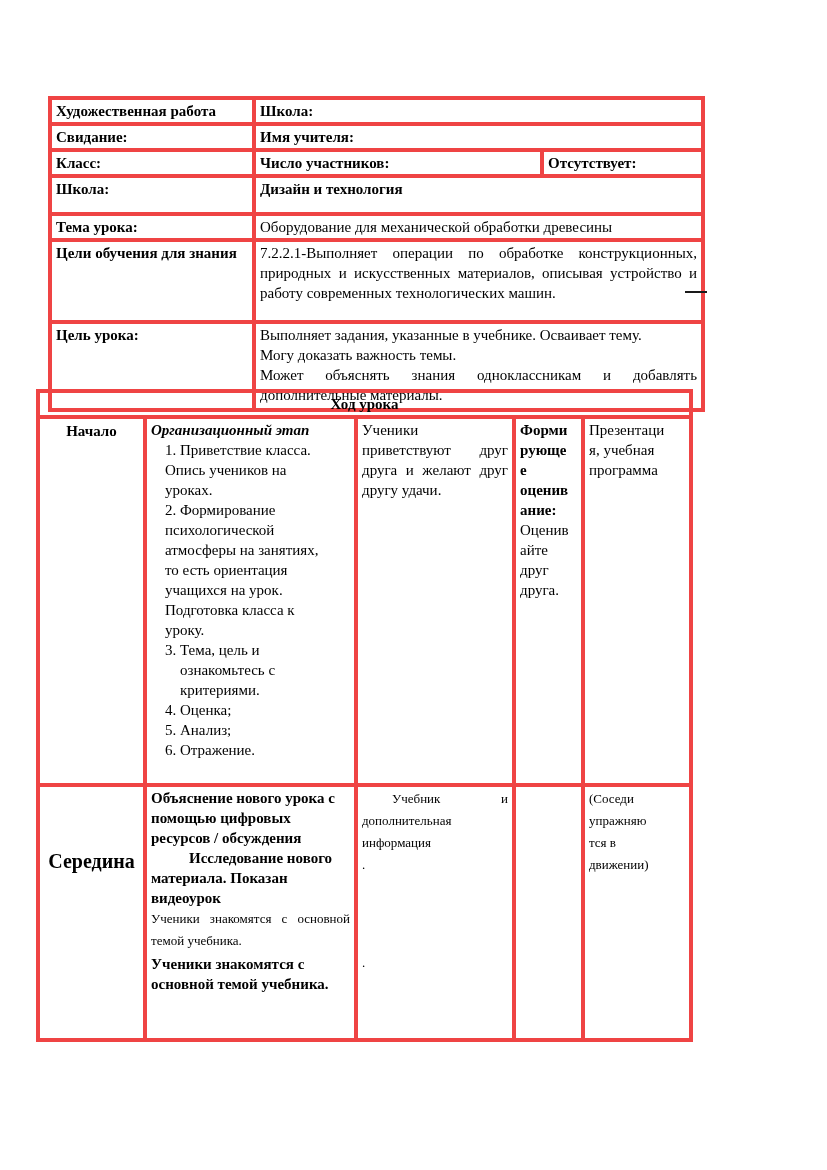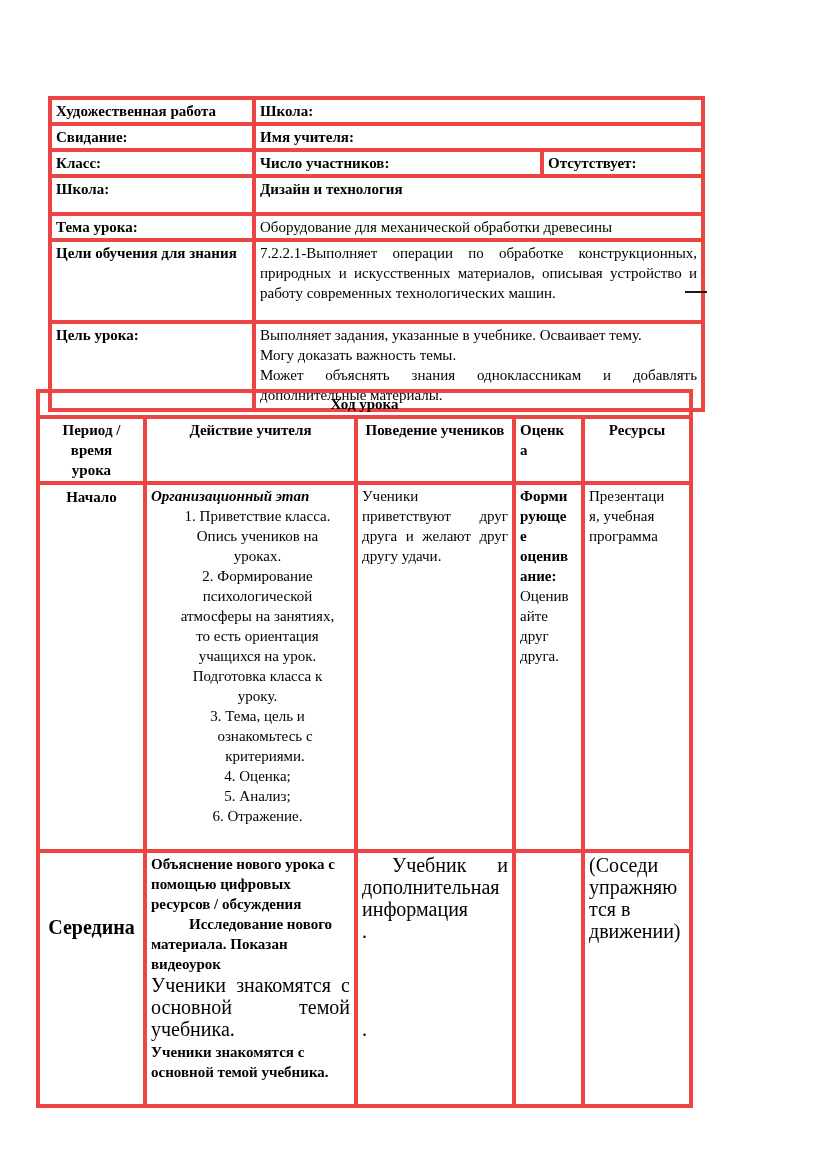--- a/index.html
+++ b/index.html
@@ -18,23 +18,23 @@
     font-size: 15px; line-height: 20px;
   }
   .info-table { position: absolute; left: 48px; top: 96px; }
   .lesson-table { position: absolute; left: 36px; top: 389px; }
 
   .b   { font-weight: bold; }
   .bi  { font-weight: bold; font-style: italic; }
   .ctr { text-align: center; }
   .j   { text-align: justify; font-family: Liberation Serif, serif; }
   .pl  { white-space: pre-line; }
-  .big { font-size: 20px; line-height: 22px; }
+  .big { font-size: 13px; line-height: 22px; }
 
-  .list-block { margin-left: 14px; white-space: pre-line; text-align: center; }
+  .list-block { margin-left: 14px; white-space: pre-line; }
   .indent1 { text-indent: 38px; font-family: Liberation Serif, serif; }
   .indent2 { text-indent: 30px; }
 
   .period-start { padding-top: 2px; }
   .period-middle { padding-top: 64px; font-size: 20px; }
 
   .dot2 { margin-top: 76px; }
   .gap-top { margin-top: 2px; }
 
   .stray {
@@ -95,31 +95,20 @@
         <col style="width:107px">
         <col style="width:211px">
         <col style="width:158px">
         <col style="width:69px">
         <col style="width:108px">
       </colgroup>
     <tbody>
         <tr>
       <td colspan="5" class="b ctr" style="height:19px">Ход урока</td>
     </tr>
-    <tr>
-      <td class="b ctr pl" style="height:58px">Период /
-время
-урока</td>
-      <td class="b ctr">Действие учителя</td>
-      <td class="b ctr">Поведение
-учеников</td>
-      <td class="b pl">Оценк
-а</td>
-      <td class="b ctr">Ресурсы</td>
-    </tr>
 
     <tr>
       <td class="b ctr period-start" style="height:368px">Начало</td>
       <td>
         <div class="bi">Организационный этап</div>
         <div class="list-block">1. Приветствие класса.
 Опись учеников на
 уроках.
 2. Формирование
 психологической

